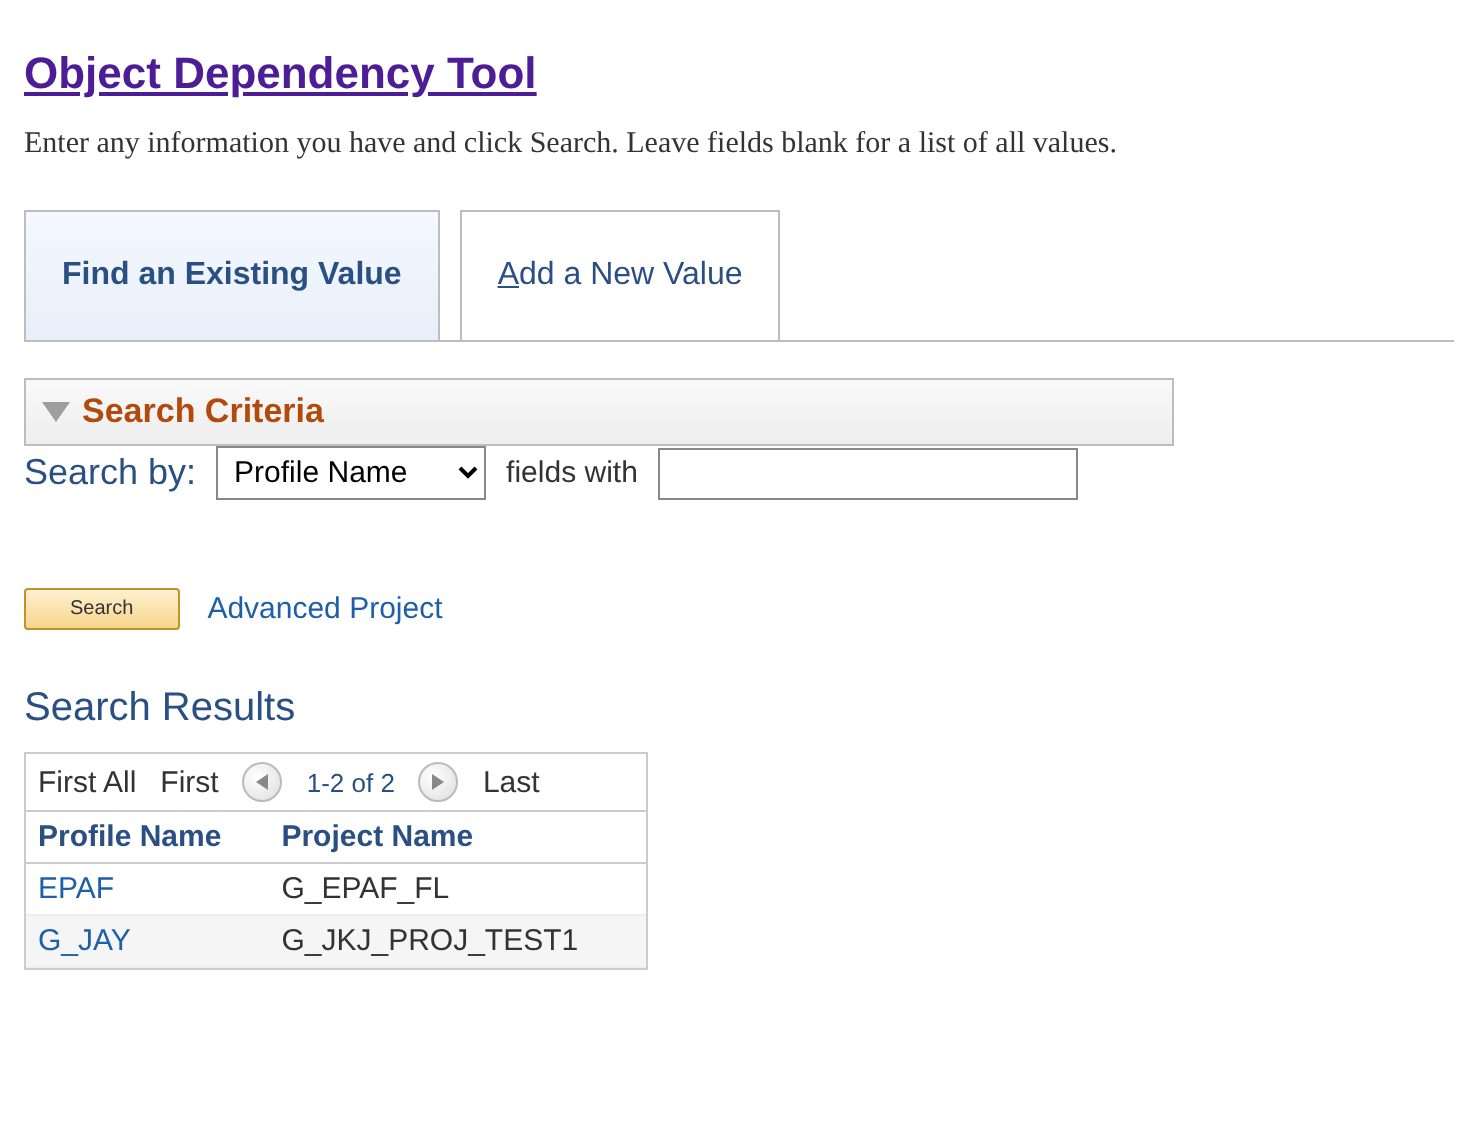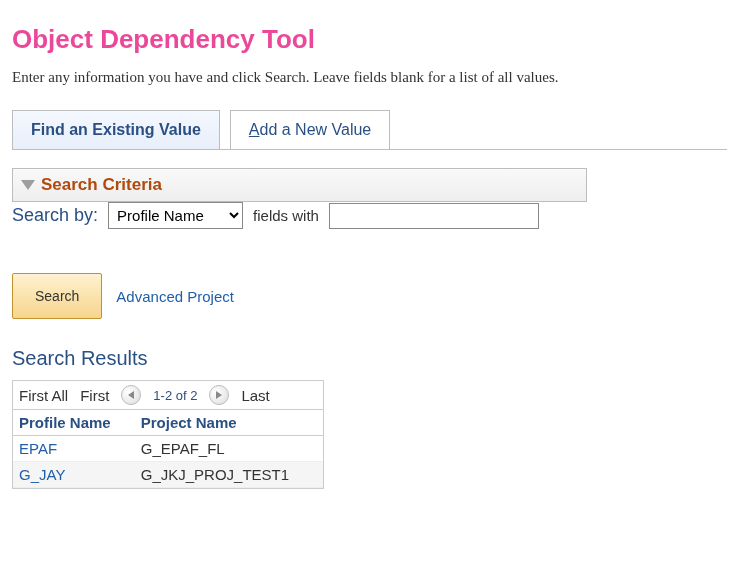--- a/index.html
+++ b/index.html
@@ -5,38 +5,39 @@
   body {
     font-family: Arial, Helvetica, sans-serif;
     font-size: 15px;
     color: #333;
     margin: 0;
     padding: 10px 12px;
     width: 739px;
     box-sizing: border-box;
   }
   h1.page-title {
-    color: #ec4899;
-    font-size: 26px;
+    color: #4c1d95;
+    font-size: 22px;
     margin: 14px 0 14px 0;
     font-weight: bold;
+    text-decoration: underline;
   }
   .instructions {
     color: #333;
     margin-bottom: 24px;
     font-family: Liberation Serif, serif;
   }
   .tabs {
     display: flex;
     align-items: stretch;
     border-bottom: 1px solid #bdbdbd;
     margin-bottom: 18px;
   }
   .tab {
-    padding: 10px 18px;
+    padding: 23px 18px;
     border: 1px solid #bdbdbd;
     background: #fff;
     color: #2a5083;
     font-size: 16px;
     margin-right: 10px;
     margin-bottom: -1px;
     cursor: pointer;
   }
   .tab.active {
     font-weight: bold;
@@ -96,22 +97,22 @@
   }
   .action-row {
     display: flex;
     align-items: center;
     gap: 14px;
     margin-bottom: 28px;
   }
   button.search-btn {
     background: linear-gradient(#fff1d0, #f7d58c);
     border: 1px solid #c0922c;
-    padding: 14px 22px;
-    font-size: 14px;
+    padding: 4px 22px;
+    font-size: 10px;
     cursor: pointer;
     border-radius: 2px;
     color: #333;
   }
   a.link {
     color: #1f5fa9;
     text-decoration: none;
     cursor: pointer;
   }
   h2.results-title {

